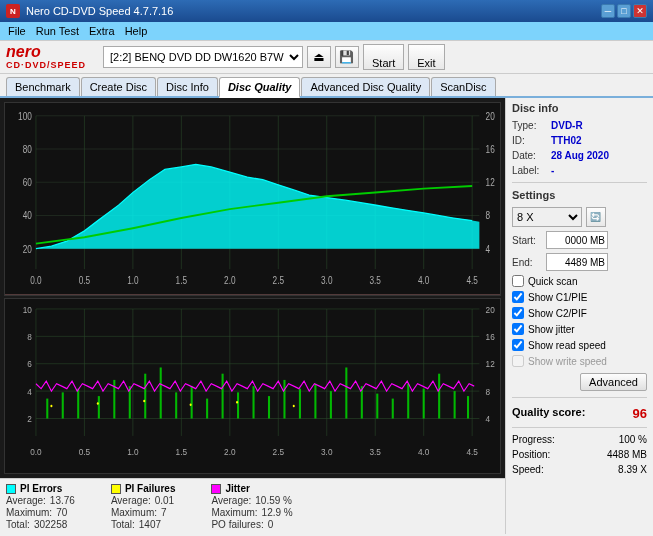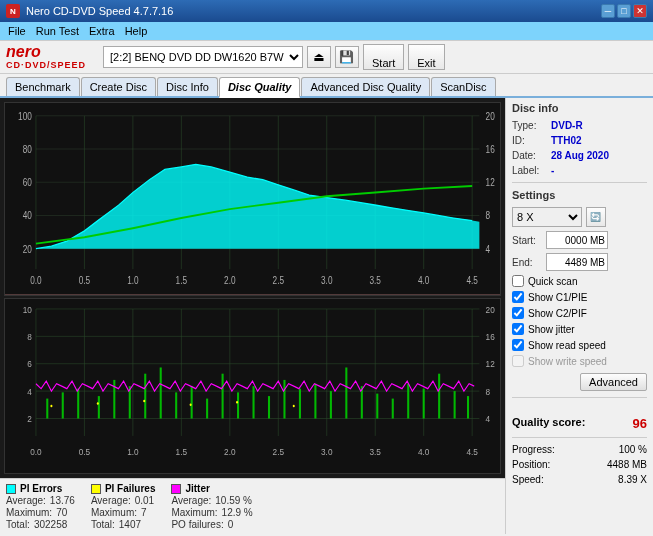--- a/index.html
+++ b/index.html
@@ -156,21 +156,21 @@
     .chart-lower {
       flex: 1;
       background: #111;
       position: relative;
       border: 1px solid #333;
     }
     .chart-stats {
       background: #f0f0f0;
       display: flex;
       padding: 4px 6px;
-      gap: 16px;
+      gap: 36px;
       border-top: 1px solid #ccc;
       font-size: 10px;
     }
     .stat-group {
       display: flex;
       flex-direction: column;
       gap: 1px;
     }
     .stat-label-row {
       display: flex;
@@ -260,21 +260,21 @@
       font-size: 11px;
       cursor: pointer;
       align-self: flex-end;
       margin-top: 2px;
     }
     .quality-score-row {
       display: flex;
       justify-content: space-between;
       font-size: 11px;
       font-weight: bold;
-      margin-top: 12px;
+      margin-top: 2px;
       text-align: right;
     }
     .score-val { color: #cc0000; font-size: 13px; font-weight: bold; }
     .progress-row {
       display: flex;
       justify-content: space-between;
       font-size: 10px;
     }
     
     .chart-svg {

